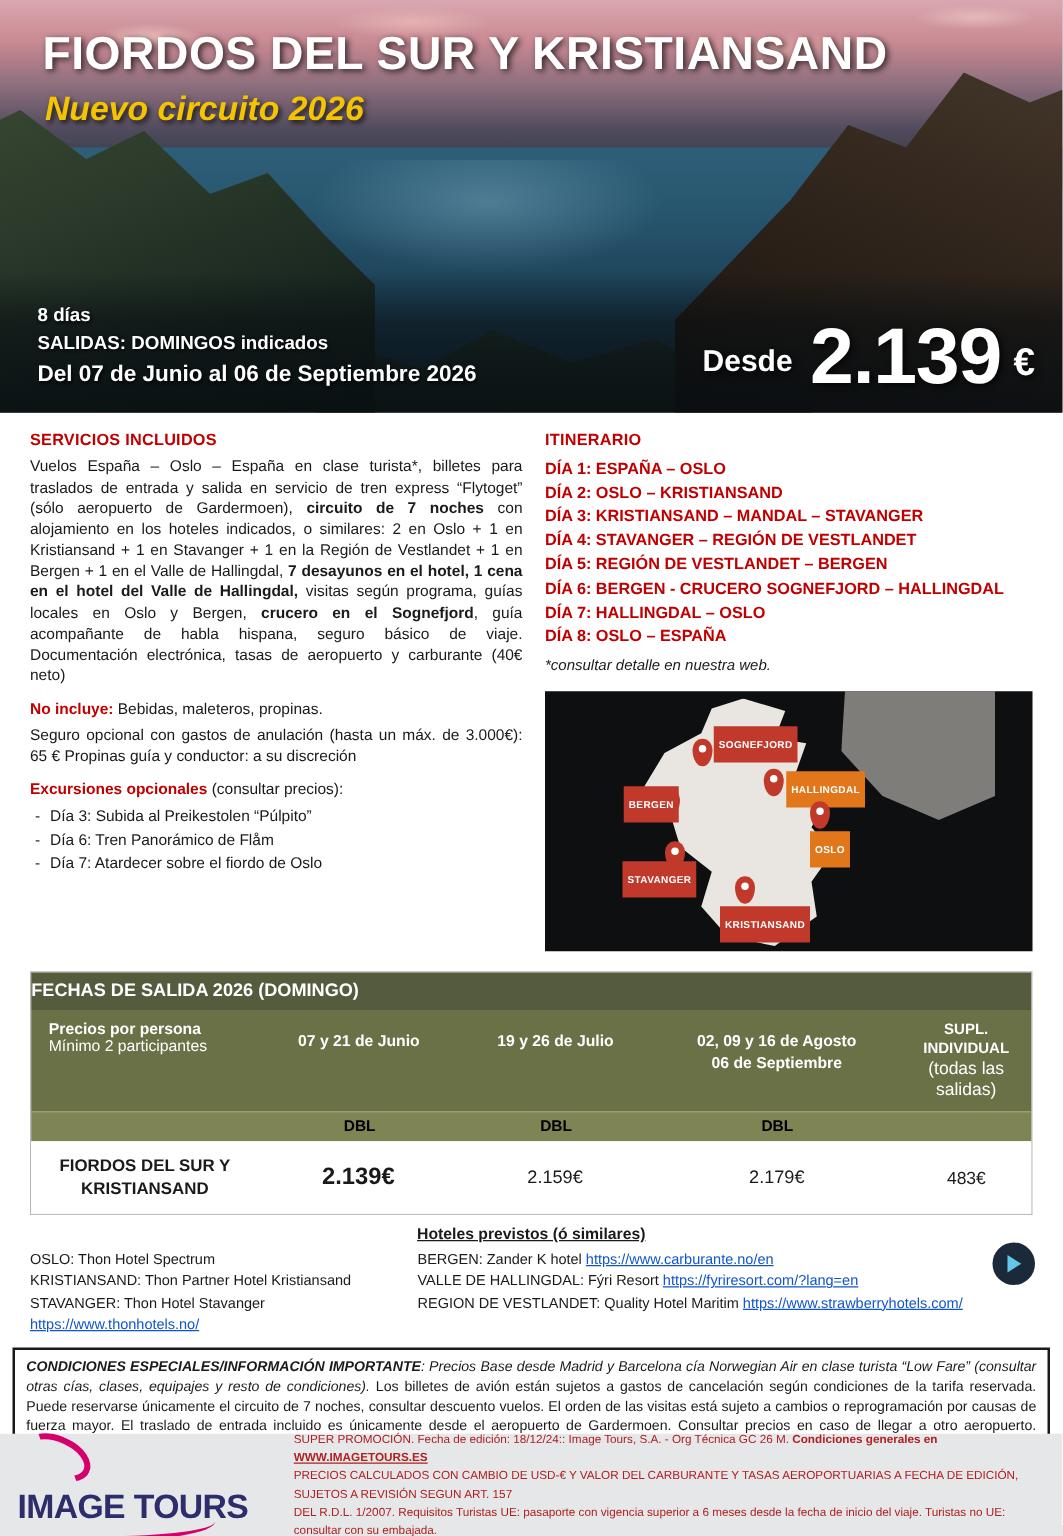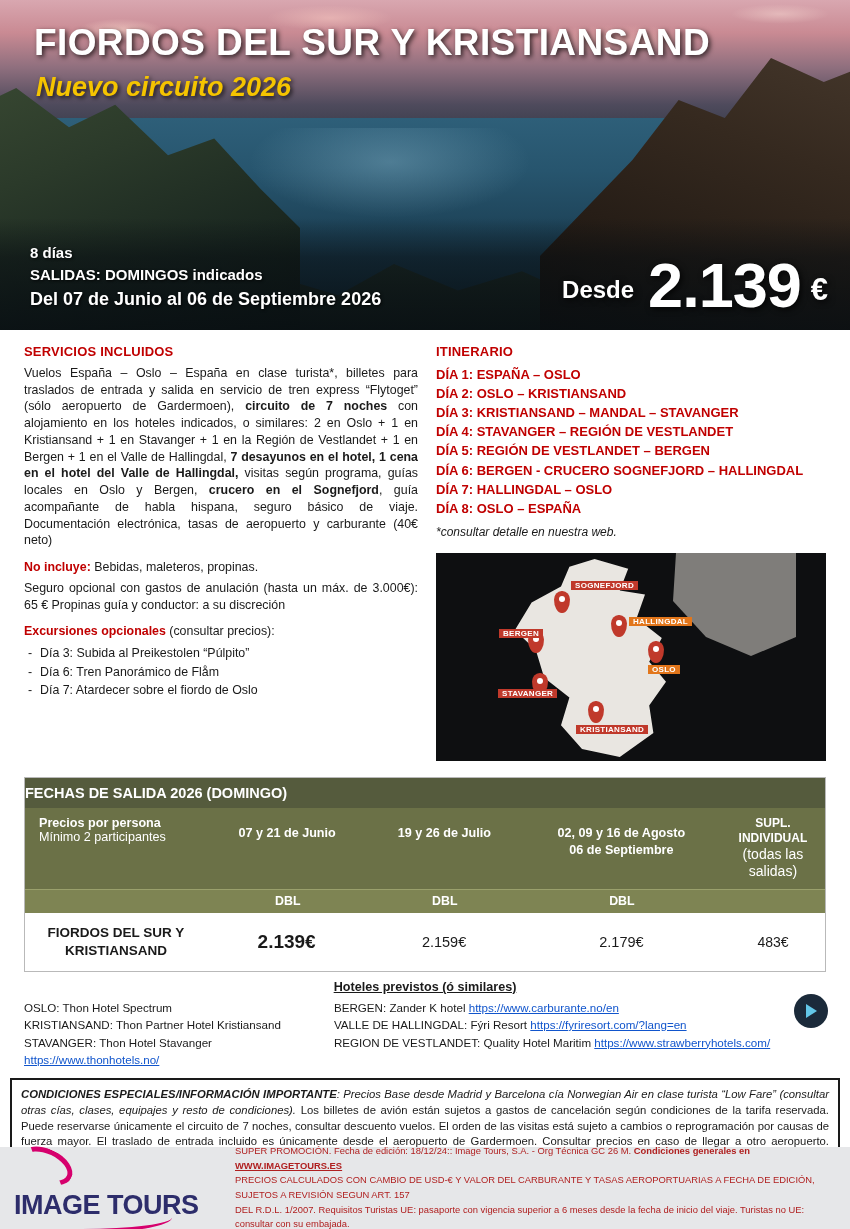--- a/index.html
+++ b/index.html
@@ -130,21 +130,21 @@
     clip-path: polygon(20% 0%, 100% 0%, 100% 70%, 70% 86%, 40% 70%, 18% 40%);
     opacity:.55;
   }
   .pin {
     position:absolute; width:16px; height:22px; background:#c0392b;
     border-radius:8px 8px 8px 8px / 9px 9px 14px 14px;
   }
   .pin:after{ content:""; position:absolute; left:5px; top:5px; width:6px; height:6px; background:#fff; border-radius:50%;}
   .maplabel{
     position:absolute; background:#c0392b; color:#fff; font-size:8px; font-weight:bold;
-    padding:0 4px; letter-spacing:.3px; white-space:nowrap;
+    padding:10px 4px; letter-spacing:.3px; white-space:nowrap;
   }
   .maplabel.orange{ background:#e2761b; }
 
   
   .table-wrap { margin:16px 24px 0 24px; border:1px solid #b9b9b9; }
   .tbl-title {
     background:#555b3d; color:#ffffff; text-align:left; font-weight:bold; font-size:14.5px;
     padding:7px 0;
   }
   .tbl-head {
@@ -155,21 +155,21 @@
   .c2 { width:180px; }
   .c3 { width:175px; }
   .c4 { width:225px; }
   .c5 { width:117px; }
   .tbl-head .c1 .t1 { font-size:12.6px; font-weight:bold; }
   .tbl-head .c1 .t2 { font-size:12.6px; }
   .tbl-head .hcol { font-size:12.6px; font-weight:bold; line-height:1.35; padding-top:9px;}
   .tbl-head .supl { font-size:12px; font-weight:bold; line-height:1.25; }
   .tbl-head .supl small { font-weight:normal; font-size:14px; display:block;}
   .tbl-dbl {
-    display:flex; background:#7e8453; color:#ffffff; border-top:1px solid #9aa06c;
+    display:flex; background:#7e8453; color:#000000; border-top:1px solid #9aa06c;
   }
   .tbl-dbl .cell { padding:4px 0 5px 0; text-align:center; font-size:12.4px; font-weight:bold; }
   .tbl-row {
     display:flex; background:#ffffff; align-items:center; min-height:58px;
   }
   .tbl-row .cell { text-align:center; }
   .tbl-row .c1 { font-size:13.5px; font-weight:bold; line-height:1.35; text-align:center !important; padding-left:0 !important;}
   .price-main { font-size:19px; font-weight:bold; }
   .price-alt { font-size:14.5px; }
   .price-supl { font-size:14px; }

